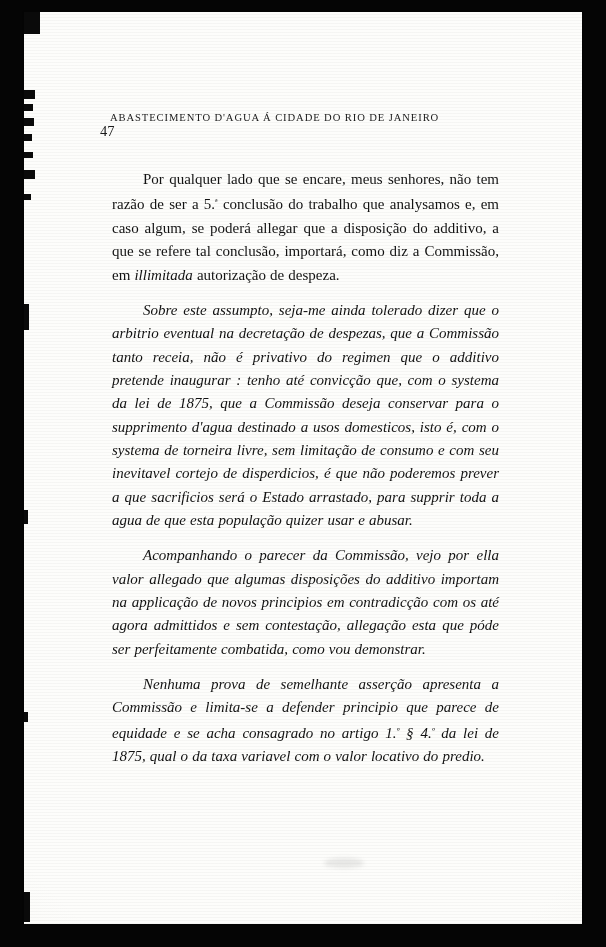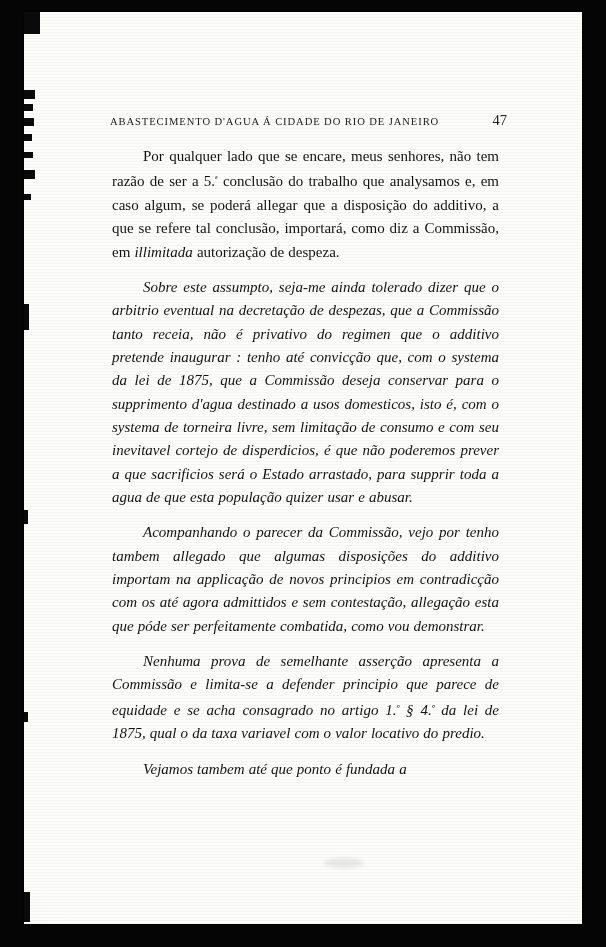--- a/index.html
+++ b/index.html
@@ -60,22 +60,23 @@
     width: 411px;    
   }
 
   #running-head {
     display: flex;
     align-items: baseline;
     justify-content: space-between;
     font-size: 11.4px;
     letter-spacing: 0.55px;
     color: #1b1b1b;
-    margin-bottom: 16px;
+    margin-bottom: 28px;
     white-space: nowrap;
+    flex-direction: column;
   }
   #running-head .head-title {
     font-variant: small-caps;
     text-transform: uppercase;
     font-size: 10.6px;
     letter-spacing: 0.9px;
     padding-left: 10px;
   }
   #running-head .folio {
     font-size: 14.5px;
@@ -142,23 +143,22 @@
     <div id="type-area">
 
       <div id="running-head">
         <span class="head-title">ABASTECIMENTO D'AGUA Á CIDADE DO RIO DE JANEIRO</span>
         <span class="folio">47</span>
       </div>
 
       <div id="body-text">
           <p class="body-par"><span>Por qualquer lado que se encare, meus senhores, não tem razão de ser a 5.</span><span class="ord">ª</span><span> conclusão do trabalho que analysamos e, em caso algum, se poderá allegar que a disposição do additivo, a que se refere tal conclusão, importará, como diz a Commissão, em </span><i>illimitada</i><span> autorização de despeza.</span></p>
           <p class="body-par"><span>Sobre este assumpto, seja-me ainda tolerado dizer que o arbitrio eventual na decretação de despezas, que a Commissão tanto receia, não é privativo do regimen que o additivo pretende inaugurar : tenho até convicção que, com o systema da lei de 1875, que a Commissão deseja conservar para o supprimento d'agua destinado a usos domesticos, isto é, com o systema de torneira livre, sem limitação de consumo e com seu inevitavel cortejo de disperdicios, é que não poderemos prever a que sacrificios será o Estado arrastado, para supprir toda a agua de que esta população quizer usar e abusar.</span></p>
-          <p class="body-par"><span>Acompanhando o parecer da Commissão, vejo por tenho tambem allegado que algumas disposições do additivo importam na applicação de novos principios em contradicção com os até agora admittidos e sem contestação, allegação esta que póde ser perfeitamente combatida, como vou demonstrar.</span></p>
+          <p class="body-par"><span>Acompanhando o parecer da Commissão, vejo por ella valor allegado que algumas disposições do additivo importam na applicação de novos principios em contradicção com os até agora admittidos e sem contestação, allegação esta que póde ser perfeitamente combatida, como vou demonstrar.</span></p>
           <p class="body-par"><span>Nenhuma prova de semelhante asserção apresenta a Commissão e limita-se a defender principio que parece de equidade e se acha consagrado no artigo 1.</span><span class="ord">º</span><span> § 4.</span><span class="ord">º</span><span> da lei de 1875, qual o da taxa variavel com o valor locativo do predio.</span></p>
-          <p class="body-par par-continues"><span>Vejamos tambem até que ponto é fundada a</span></p>
         </div>
 
     </div>
 
     <div id="ink-grain"></div>
     <div id="smudge-top"></div>
   <div class="edge-nick" style="left: 0px; top: 0px; width: 16px; height: 22px;"></div>
       <div class="edge-nick" style="left: 0px; top: 78px; width: 11px; height: 9px;"></div>
       <div class="edge-nick" style="left: 0px; top: 92px; width: 9px; height: 7px;"></div>
       <div class="edge-nick" style="left: 0px; top: 106px; width: 10px; height: 8px;"></div>

